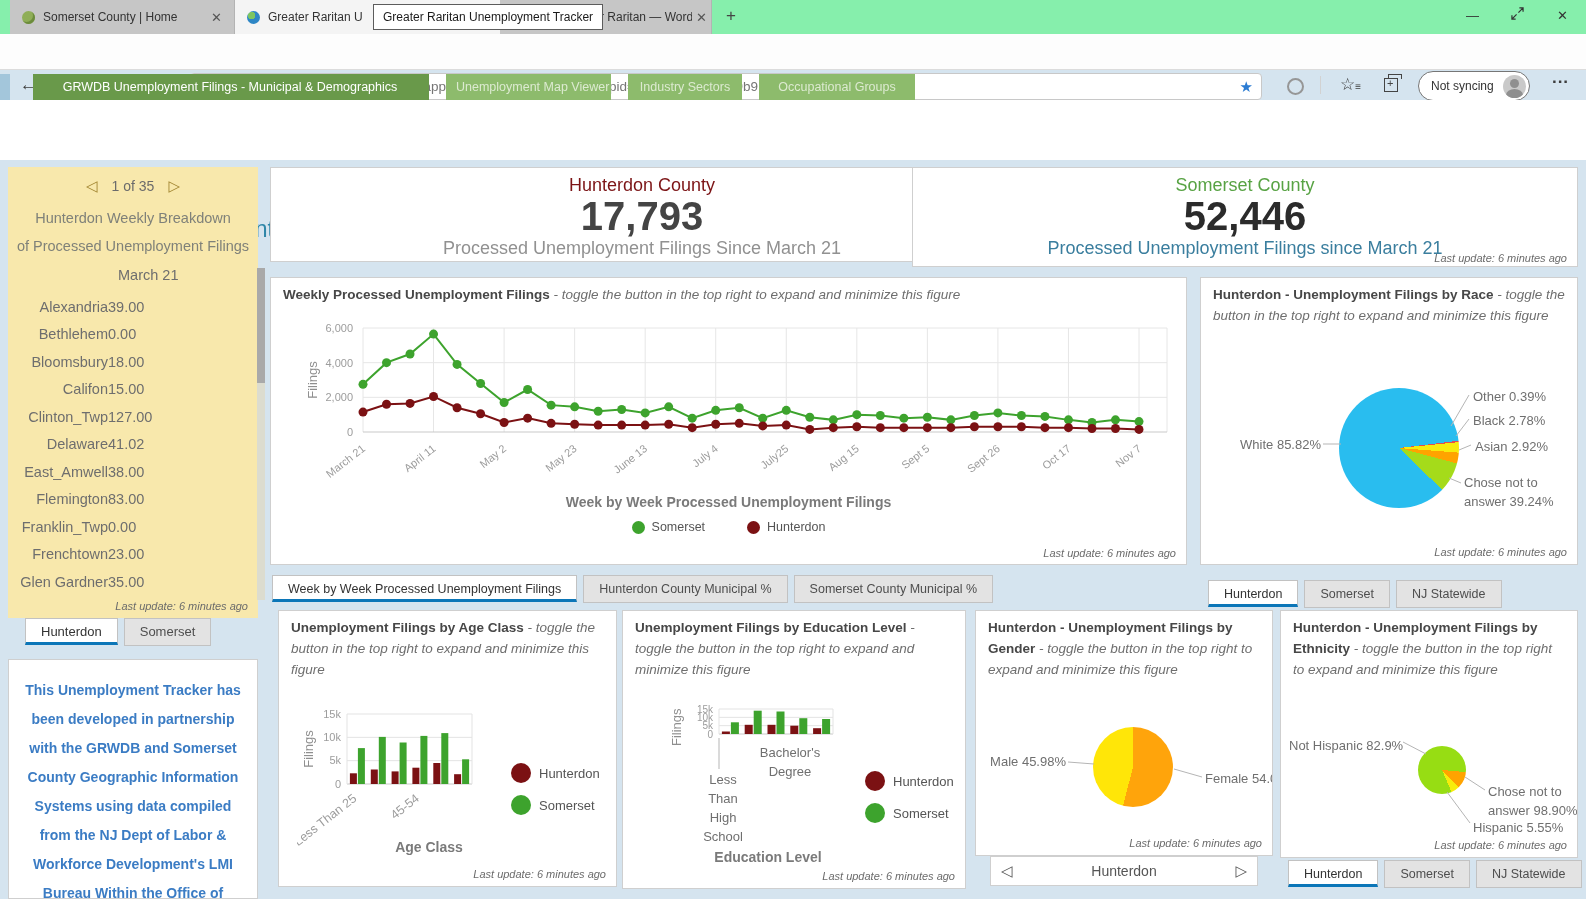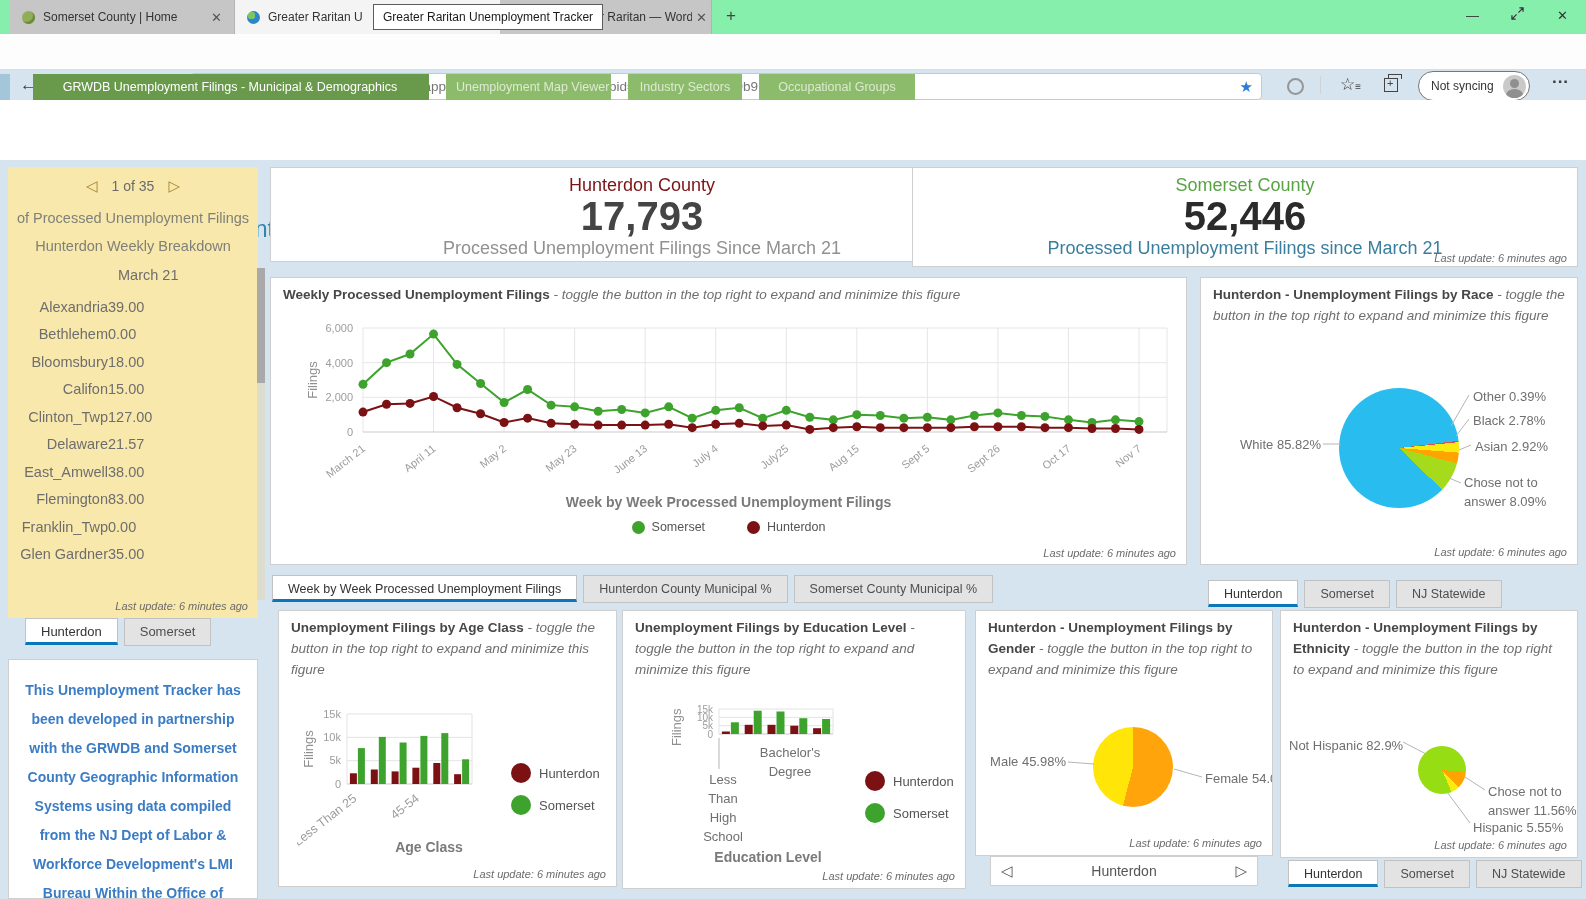--- a/index.html
+++ b/index.html
@@ -154,22 +154,22 @@
     </div>
   <div id="titlebar" class="abs">
     <div id="pagetitle" class="abs">GRWDB Unemployment Filings - Municipal &amp; Demographic Data</div>
   </div>
 
   <div id="leftpanel" class="panel">
     <div id="pager">
       <span class="arr">◁</span><span>1 of 35</span><span class="arr">▷</span>
     </div>
     <div id="lp-title">
+      <div>Hunterdon Weekly Breakdown</div>
       <div>of Processed Unemployment Filings</div>
-      <div>Hunterdon Weekly Breakdown</div>
     </div>
     <div id="lp-header">March 21</div>
     <div id="lp-rows">
         <div class="mrow">
           <span class="mname">Alexandria</span>
           <span class="mval">39.00</span>
         </div>
         <div class="mrow">
           <span class="mname">Bethlehem</span>
           <span class="mval">0.00</span>
@@ -181,33 +181,37 @@
         <div class="mrow">
           <span class="mname">Califon</span>
           <span class="mval">15.00</span>
         </div>
         <div class="mrow">
           <span class="mname">Clinton_Twp</span>
           <span class="mval">127.00</span>
         </div>
         <div class="mrow">
           <span class="mname">Delaware</span>
-          <span class="mval">21.57</span>
+          <span class="mval">41.02</span>
         </div>
         <div class="mrow">
           <span class="mname">East_Amwell</span>
           <span class="mval">38.00</span>
         </div>
         <div class="mrow">
           <span class="mname">Flemington</span>
           <span class="mval">83.00</span>
         </div>
         <div class="mrow">
           <span class="mname">Franklin_Twp</span>
           <span class="mval">0.00</span>
+        </div>
+        <div class="mrow">
+          <span class="mname">Frenchtown</span>
+          <span class="mval">23.00</span>
         </div>
         <div class="mrow">
           <span class="mname">Glen Gardner</span>
           <span class="mval">35.00</span>
         </div>
       </div>
     <div class="lastupd" style="bottom:6px;">Last update: 6 minutes ago</div>
   </div>
   <div id="lp-scroll" class="abs">
       <div id="lp-thumb"></div>
@@ -361,21 +365,21 @@
       <line x1="122" y1="166" x2="140" y2="166"></line>
       <line x1="250" y1="148" x2="268" y2="117"></line>
       <line x1="255" y1="158" x2="268" y2="141"></line>
       <line x1="258" y1="172" x2="270" y2="167"></line>
       <line x1="248" y1="200" x2="260" y2="205"></line>
     </svg>
     <div class="pielab" style="left:8px;top:158px;width:112px;text-align:right;">White 85.82%</div>
     <div class="pielab" style="left:272px;top:110px;">Other 0.39%</div>
     <div class="pielab" style="left:272px;top:134px;">Black 2.78%</div>
     <div class="pielab" style="left:274px;top:160px;">Asian 2.92%</div>
-    <div class="pielab" style="left:263px;top:196px;width:105px;">Chose not to answer 8.09%</div>
+    <div class="pielab" style="left:263px;top:196px;width:105px;">Chose not to answer 39.24%</div>
     <div class="lastupd" style="bottom:6px;">Last update: 6 minutes ago</div>
   </div>
   <div id="racetabs" class="ctabs abs" style="left:1208px;top:580px;">
       <div class="ctab active">Hunterdon</div>
       <div class="ctab">Somerset</div>
       <div class="ctab">NJ Statewide</div>
     </div>
 
   <div class="panel" style="left:278px;top:610px;width:339px;height:277px;">
     <div class="ptitle" style="width:312px;"><b>Unemployment Filings by Age Class</b><i> - toggle the button in the top right to expand and minimize this figure</i></div>
@@ -472,21 +476,21 @@
 
   <div class="panel" style="left:1280px;top:610px;width:298px;height:248px;">
     <div class="ptitle" style="width:272px;"><b>Hunterdon - Unemployment Filings by Ethnicity</b><i> - toggle the button in the top right to expand and minimize this figure</i></div>
     <div class="pie" style="left: 137px; top: 135px; width: 48px; height: 48px; background: conic-gradient(from 95deg, rgb(255, 163, 0) 0%, rgb(255, 163, 0) 11.56%, rgb(247, 236, 12) 11.56%, rgb(247, 236, 12) 17.11%, rgb(151, 221, 19) 17.11%, rgb(151, 221, 19) 100.01%);"></div>
     <svg class="leaders" width="298" height="248">
       <line x1="122" y1="131" x2="145" y2="143"></line>
       <line x1="184" y1="166" x2="204" y2="179"></line>
       <line x1="166" y1="181" x2="189" y2="212"></line>
     </svg>
     <div class="pielab" style="left:8px;top:126px;width:112px;text-align:right;white-space:nowrap;">Not Hispanic 82.9%</div>
-    <div class="pielab" style="left:207px;top:172px;width:95px;">Chose not to answer 11.56%</div>
+    <div class="pielab" style="left:207px;top:172px;width:95px;">Chose not to answer 98.90%</div>
     <div class="pielab" style="left:192px;top:208px;white-space:nowrap;">Hispanic 5.55%</div>
     <div class="lastupd" style="bottom:6px;">Last update: 6 minutes ago</div>
   </div>
   <div id="ethtabs" class="ctabs abs" style="left:1288px;top:860px;">
       <div class="ctab active">Hunterdon</div>
       <div class="ctab">Somerset</div>
       <div class="ctab">NJ Statewide</div>
     </div>
 
 </div>

